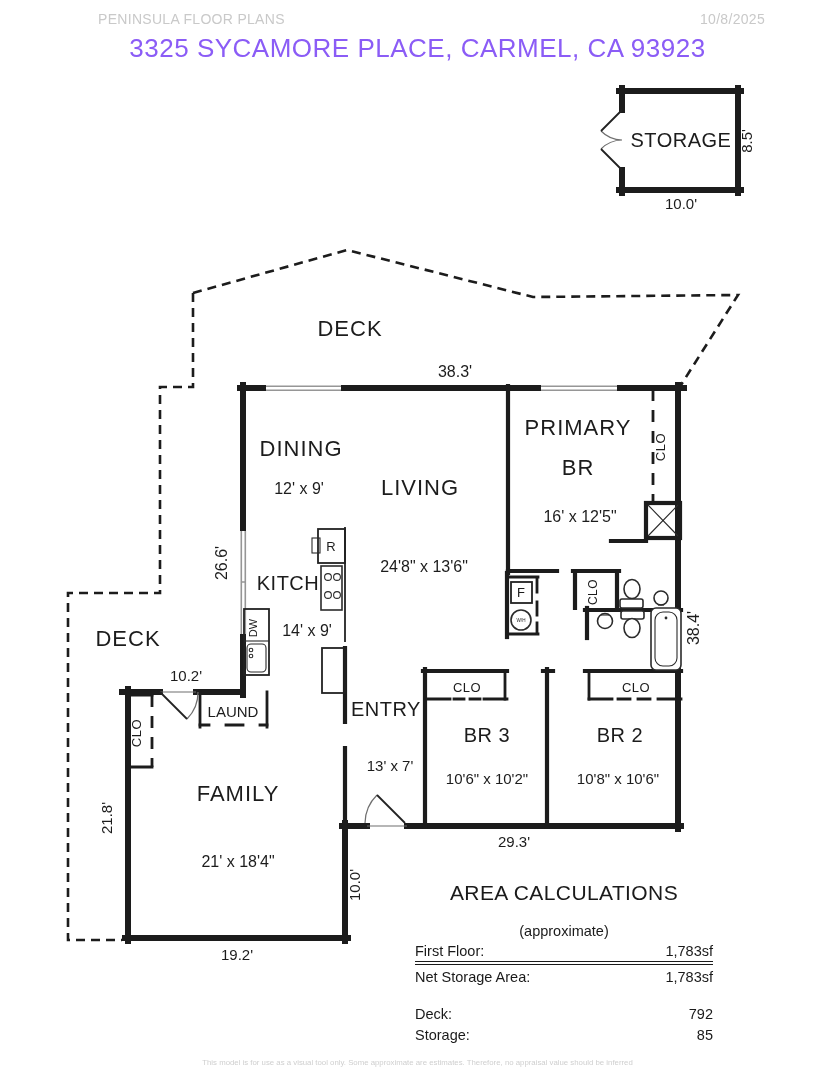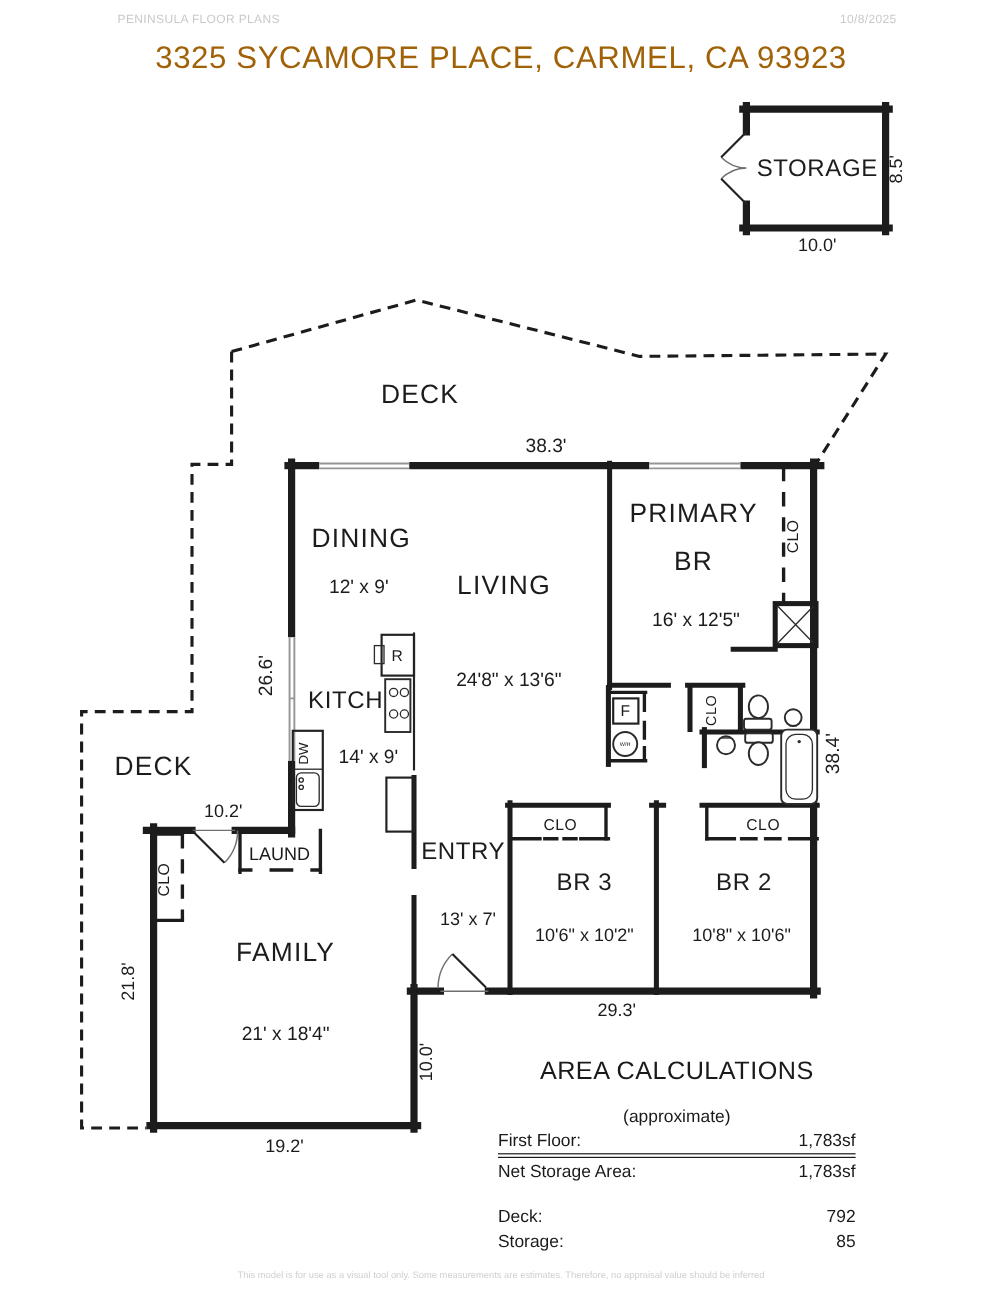--- a/index.html
+++ b/index.html
@@ -1,22 +1,22 @@
 <!DOCTYPE html>
 <html><head>
 <meta charset="utf-8">
 <style>
   html,body{margin:0;padding:0;background:#ffffff;}
   .page{position:relative;width:835px;height:1080px;background:#fff;overflow:hidden;
         font-family:"Liberation Sans", sans-serif;color:#1c1c1c;}
-  .muted{position:absolute;font-size:10px;color:#c9c9c9;letter-spacing:.3px;}
+  .muted{position:absolute;font-size:14px;color:#c9c9c9;letter-spacing:.3px;}
   .brand{left:98px;top:11px;}
   .date{left:700px;top:11px;}
   .title{position:absolute;left:0;top:33px;width:100%;text-align:center;
-         font-size:26px;letter-spacing:.5px;color:#a16207;}
+         font-size:26px;letter-spacing:.5px;color:#8b5cf6;}
   svg{position:absolute;left:0;top:0;}
   
   .w6{stroke:#1c1c1c;stroke-width:6;fill:none;stroke-linecap:square;}
   .w4{stroke:#1c1c1c;stroke-width:4.2;fill:none;stroke-linecap:square;}
   .w3{stroke:#1c1c1c;stroke-width:2.8;fill:none;stroke-linecap:square;}
   .w2{stroke:#222;stroke-width:1.8;fill:none;}
   .thin{stroke:#6f6f6f;stroke-width:1.2;fill:none;}
   .dash{stroke:#1c1c1c;stroke-width:2.6;fill:none;stroke-dasharray:9 6;}
   .dashw{stroke:#1c1c1c;stroke-width:2.8;fill:none;stroke-dasharray:12 9;}
   .win{stroke:#969696;stroke-width:1.6;fill:none;}
@@ -219,14 +219,14 @@
     <div class="ac-row">
       <span>Deck:</span>
       <span>792</span>
     </div>
     <div class="ac-row">
       <span>Storage:</span>
       <span>85</span>
     </div>
   </div>
 
-  <div class="footer">This model is for use as a visual tool only. Some measurements are estimates. Therefore, no appraisal value should be inferred</div>
+  <div class="footer">This model is for use as a visual tool only. Some approximate are estimates. Therefore, no appraisal value should be inferred</div>
 </div>
 
 </body></html>

